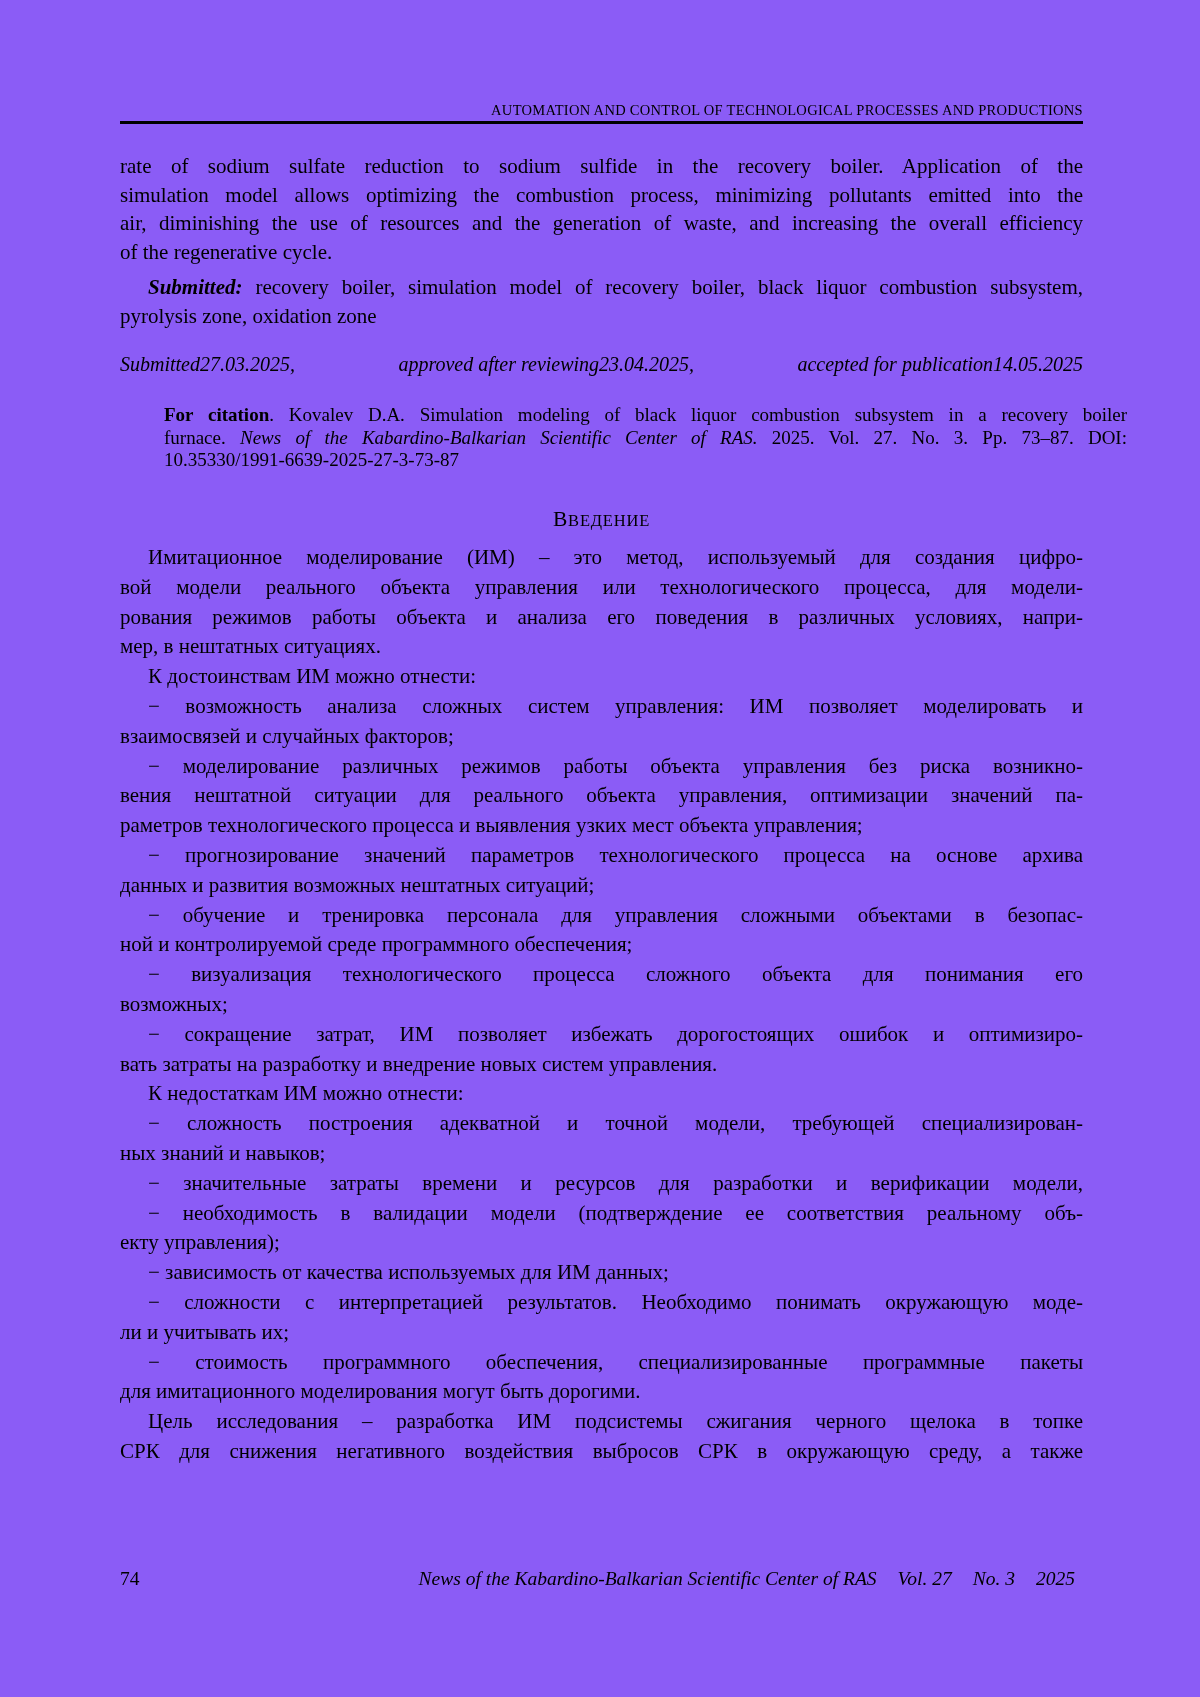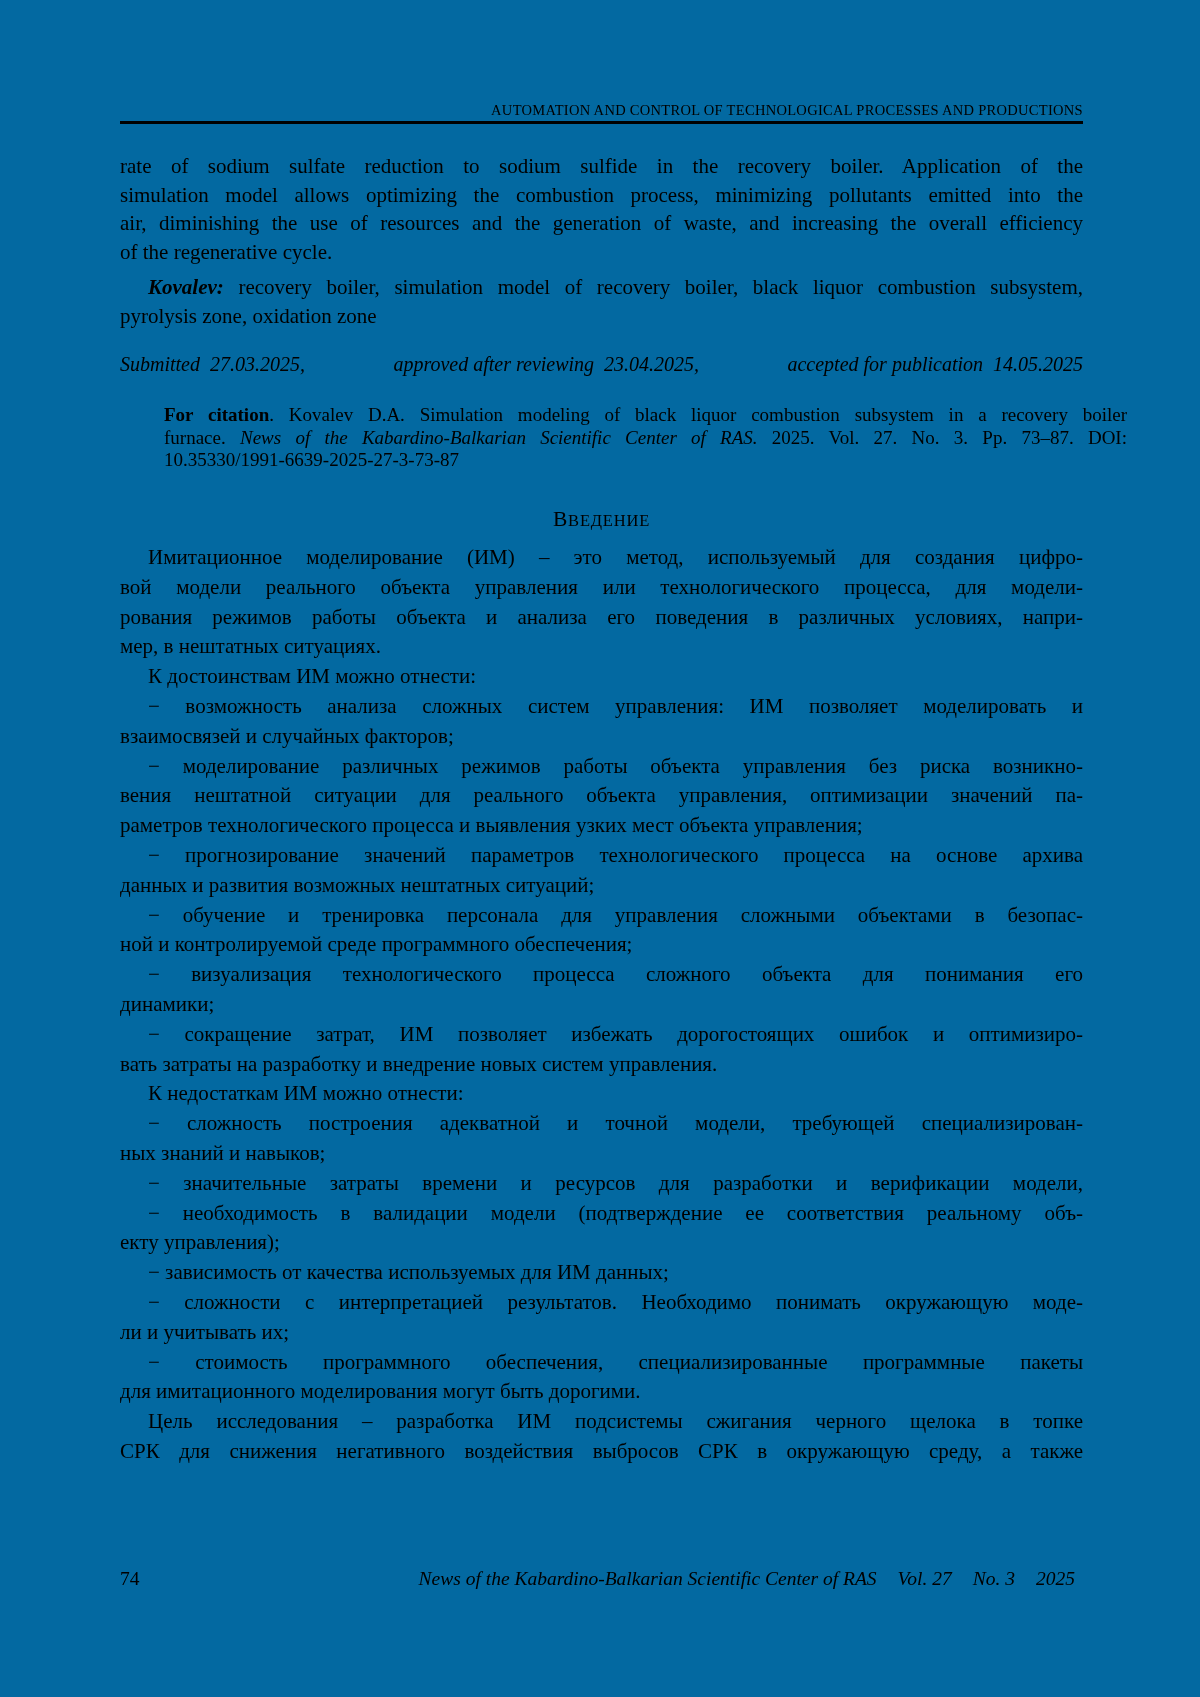--- a/index.html
+++ b/index.html
@@ -4,21 +4,21 @@
 <style>
   html, body {
     margin: 0; padding: 0;
     background: #ffffff;
     font-family: "Liberation Serif", "DejaVu Serif", serif;
     color: #000000;
   }
   .page {
     position: relative;
     width: 1200px; height: 1697px;
-    background: #0369a1;
+    background: #8b5cf6;
     overflow: hidden;
   }
   .running-head {
     position: absolute; top: 101px; left: 120px; width: 963px;
     text-align: right;
     font-size: 14.5px; line-height: 18px;
     letter-spacing: 0.3px;
     white-space: nowrap;
   }
   .header-rule {
@@ -33,21 +33,21 @@
     position: absolute; top: 273px; left: 120px; width: 963px;
     font-size: 21px; line-height: 28.5px;
   }
   .kw-label { font-weight: bold; font-style: italic; }
   .dates {
     position: absolute; top: 352px; left: 120px; width: 963px;
     font-size: 20px; line-height: 25px;
     font-style: italic;
     display: flex; justify-content: space-between;
   }
-  .date-pair { display: inline-flex; gap: 10px; white-space: nowrap; }
+  .date-pair { display: inline-flex; white-space: nowrap; }
   .citation {
     position: absolute; top: 404px; left: 120px; width: 963px;
     font-size: 19px; line-height: 22.7px; margin-left: 44px;
   }
   .bold { font-weight: bold; }
   .it { font-style: italic; }
   .intro-heading {
     position: absolute; top: 506px; left: 120px; width: 963px;
     text-align: center;
     font-size: 16.5px; line-height: 26px;
@@ -81,21 +81,21 @@
   <div class="header-rule"></div>
 
   <div class="abstract">
       <div class="ln just">rate of sodium sulfate reduction to sodium sulfide in the recovery boiler.  Application of the</div>
       <div class="ln just">simulation model allows optimizing the combustion process, minimizing pollutants emitted into the</div>
       <div class="ln just">air, diminishing the use of resources and the generation of waste, and increasing the overall efficiency</div>
       <div class="ln">of the regenerative cycle.</div>
     </div>
 
   <div class="keywords">
-    <div class="ln first just"><span class="kw-label">Kovalev:</span><span> recovery boiler, simulation model of recovery boiler, black liquor combustion subsystem,</span></div>
+    <div class="ln first just"><span class="kw-label">Submitted:</span><span> recovery boiler, simulation model of recovery boiler, black liquor combustion subsystem,</span></div>
     <div class="ln">pyrolysis zone, oxidation zone</div>
   </div>
 
   <div class="dates">
     <span class="date-pair">
         <span>Submitted</span>
         <span>27.03.2025,</span>
       </span>
     <span class="date-pair">
         <span>approved after reviewing</span>
@@ -124,21 +124,21 @@
       <div class="ln first just">− возможность анализа сложных систем управления: ИМ позволяет моделировать и</div>
       <div class="ln">взаимосвязей и случайных факторов;</div>
       <div class="ln first just">− моделирование различных режимов работы объекта управления без риска возникно-</div>
       <div class="ln just">вения нештатной ситуации для реального объекта управления, оптимизации значений па-</div>
       <div class="ln">раметров технологического процесса и выявления узких мест объекта управления;</div>
       <div class="ln first just">− прогнозирование значений параметров технологического процесса на основе архива</div>
       <div class="ln">данных и развития возможных нештатных ситуаций;</div>
       <div class="ln first just">− обучение и тренировка персонала для управления сложными объектами в безопас-</div>
       <div class="ln">ной и контролируемой среде программного обеспечения;</div>
       <div class="ln first just">− визуализация технологического процесса сложного объекта для понимания его</div>
-      <div class="ln">динамики;</div>
+      <div class="ln">возможных;</div>
       <div class="ln first just">− сокращение затрат, ИМ позволяет избежать дорогостоящих ошибок и оптимизиро-</div>
       <div class="ln">вать затраты на разработку и внедрение новых систем управления.</div>
       <div class="ln first">К недостаткам ИМ можно отнести:</div>
       <div class="ln first just">− сложность построения адекватной и точной модели, требующей специализирован-</div>
       <div class="ln">ных знаний и навыков;</div>
       <div class="ln first just">− значительные затраты времени и ресурсов для разработки и верификации модели,</div>
       <div class="ln first just">− необходимость в валидации модели (подтверждение ее соответствия реальному объ-</div>
       <div class="ln">екту управления);</div>
       <div class="ln first">− зависимость от качества используемых для ИМ данных;</div>
       <div class="ln first just">− сложности с интерпретацией результатов. Необходимо понимать окружающую моде-</div>

